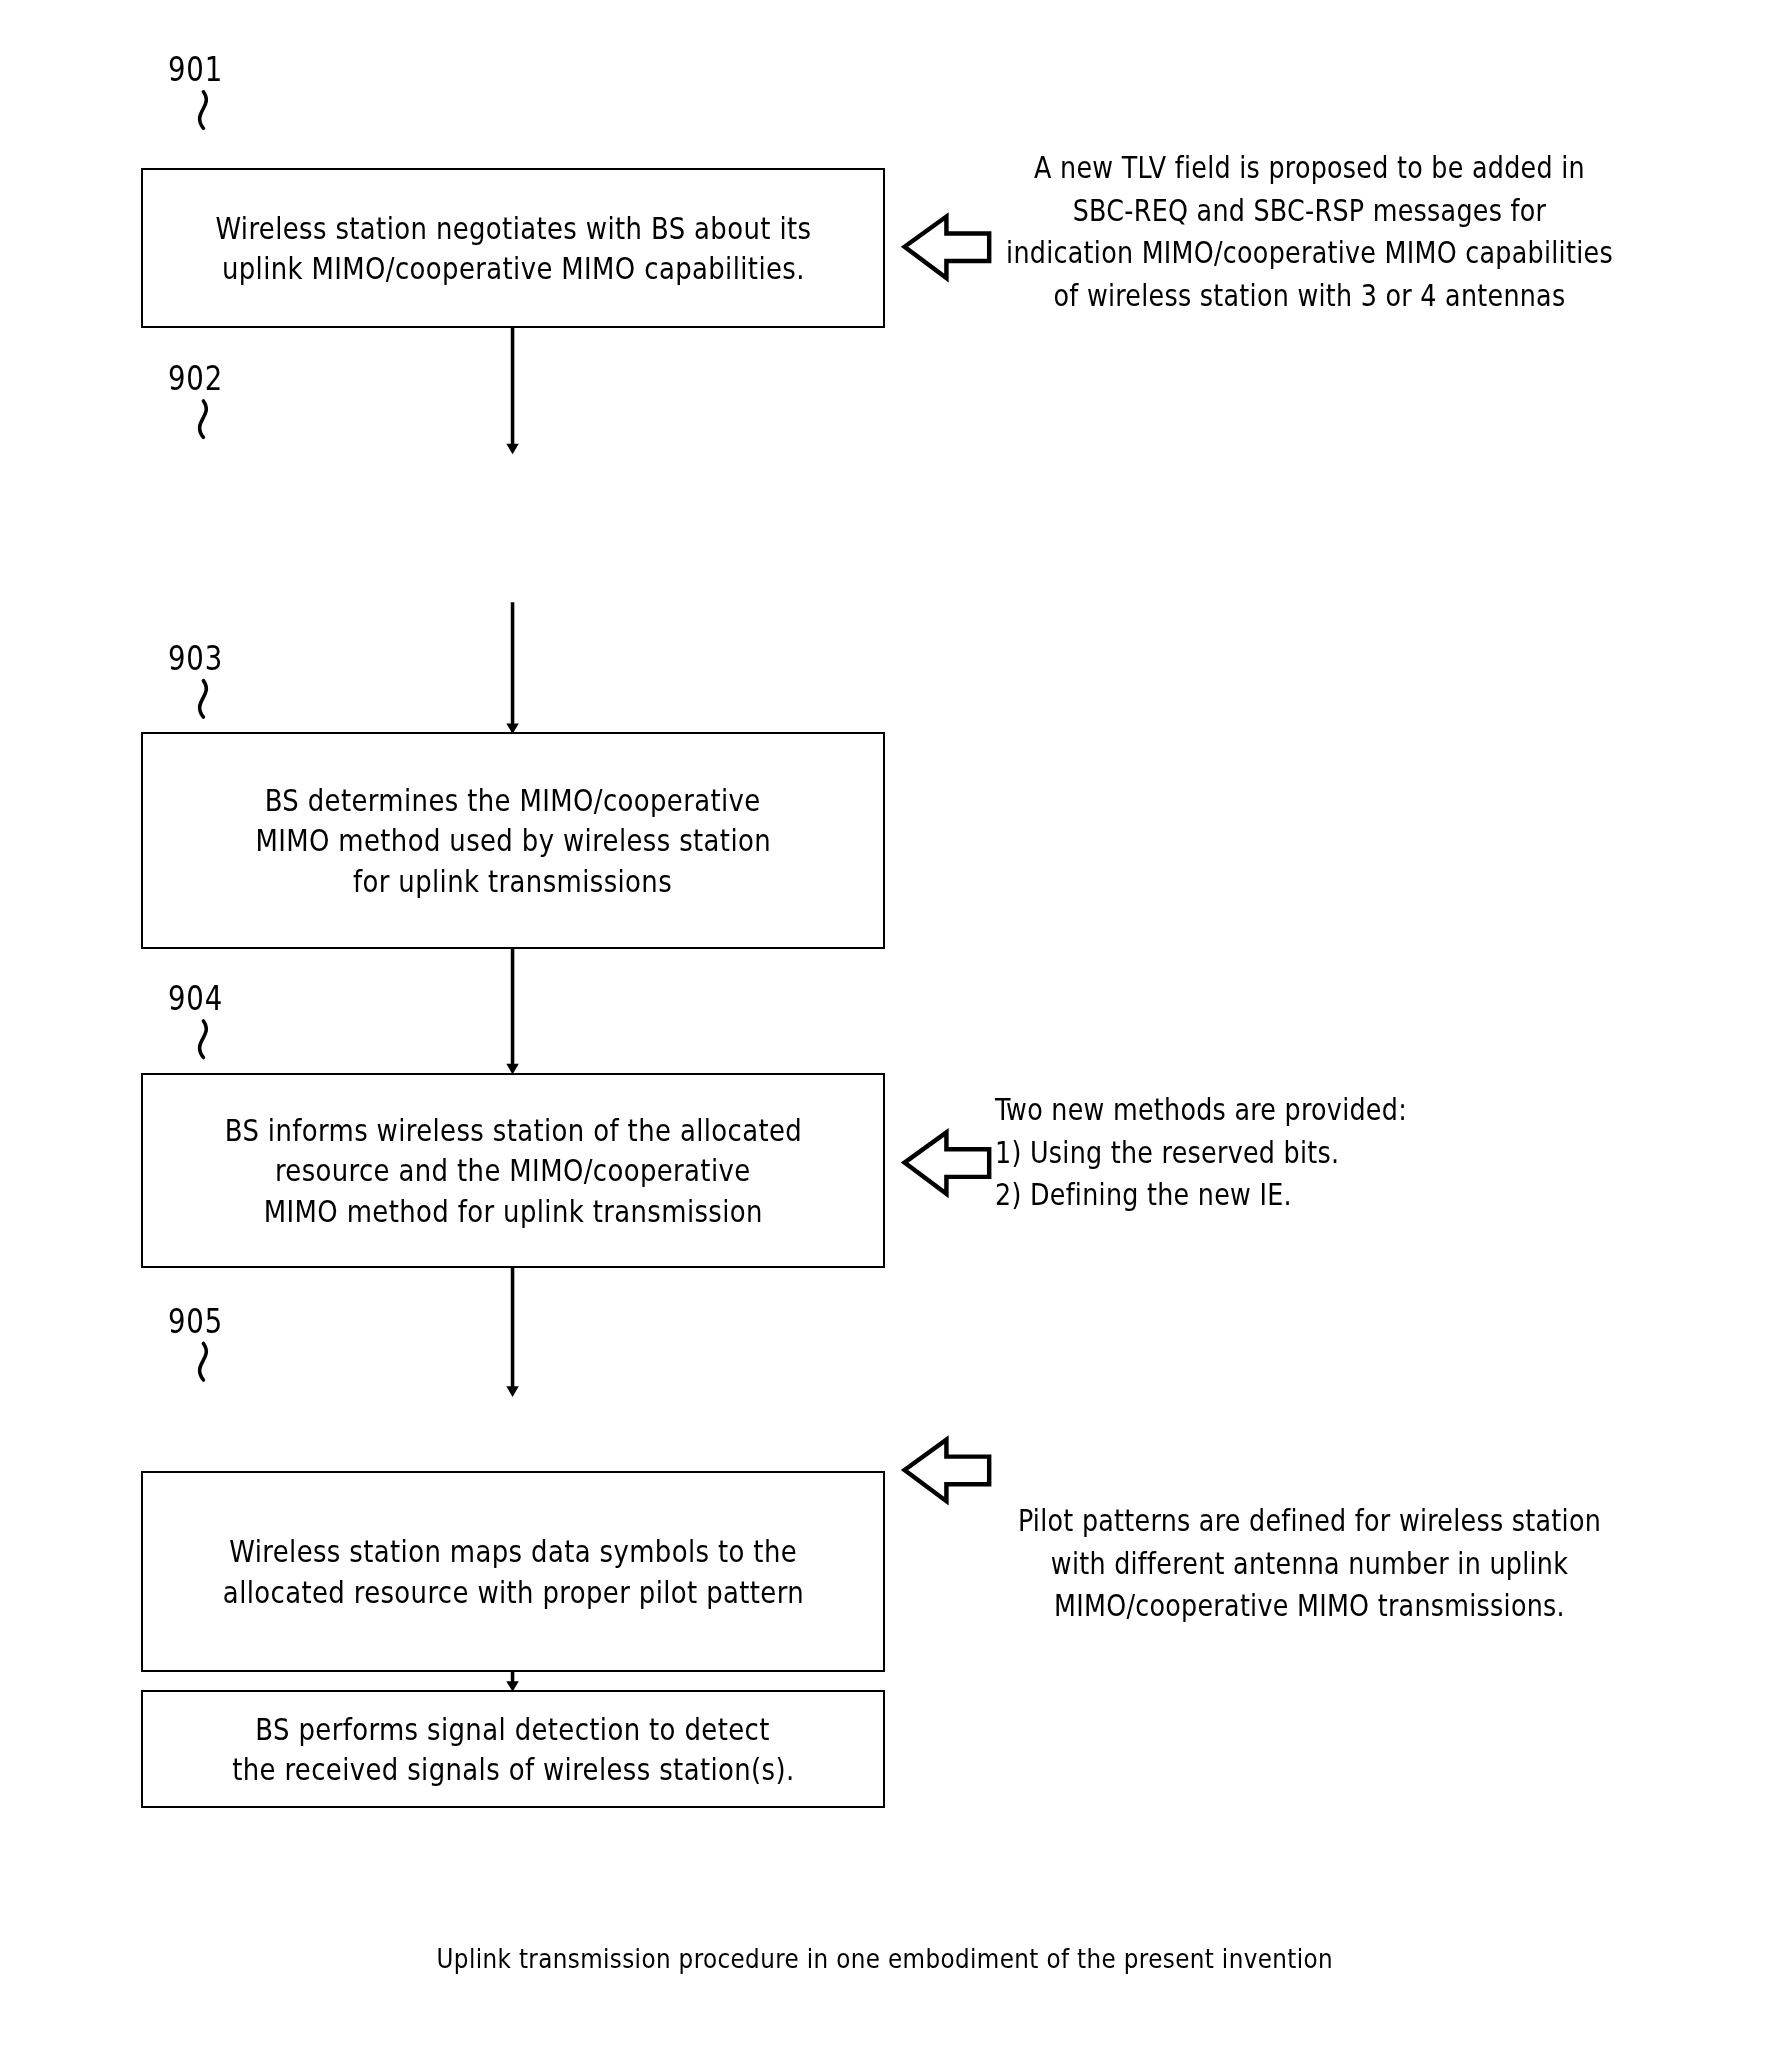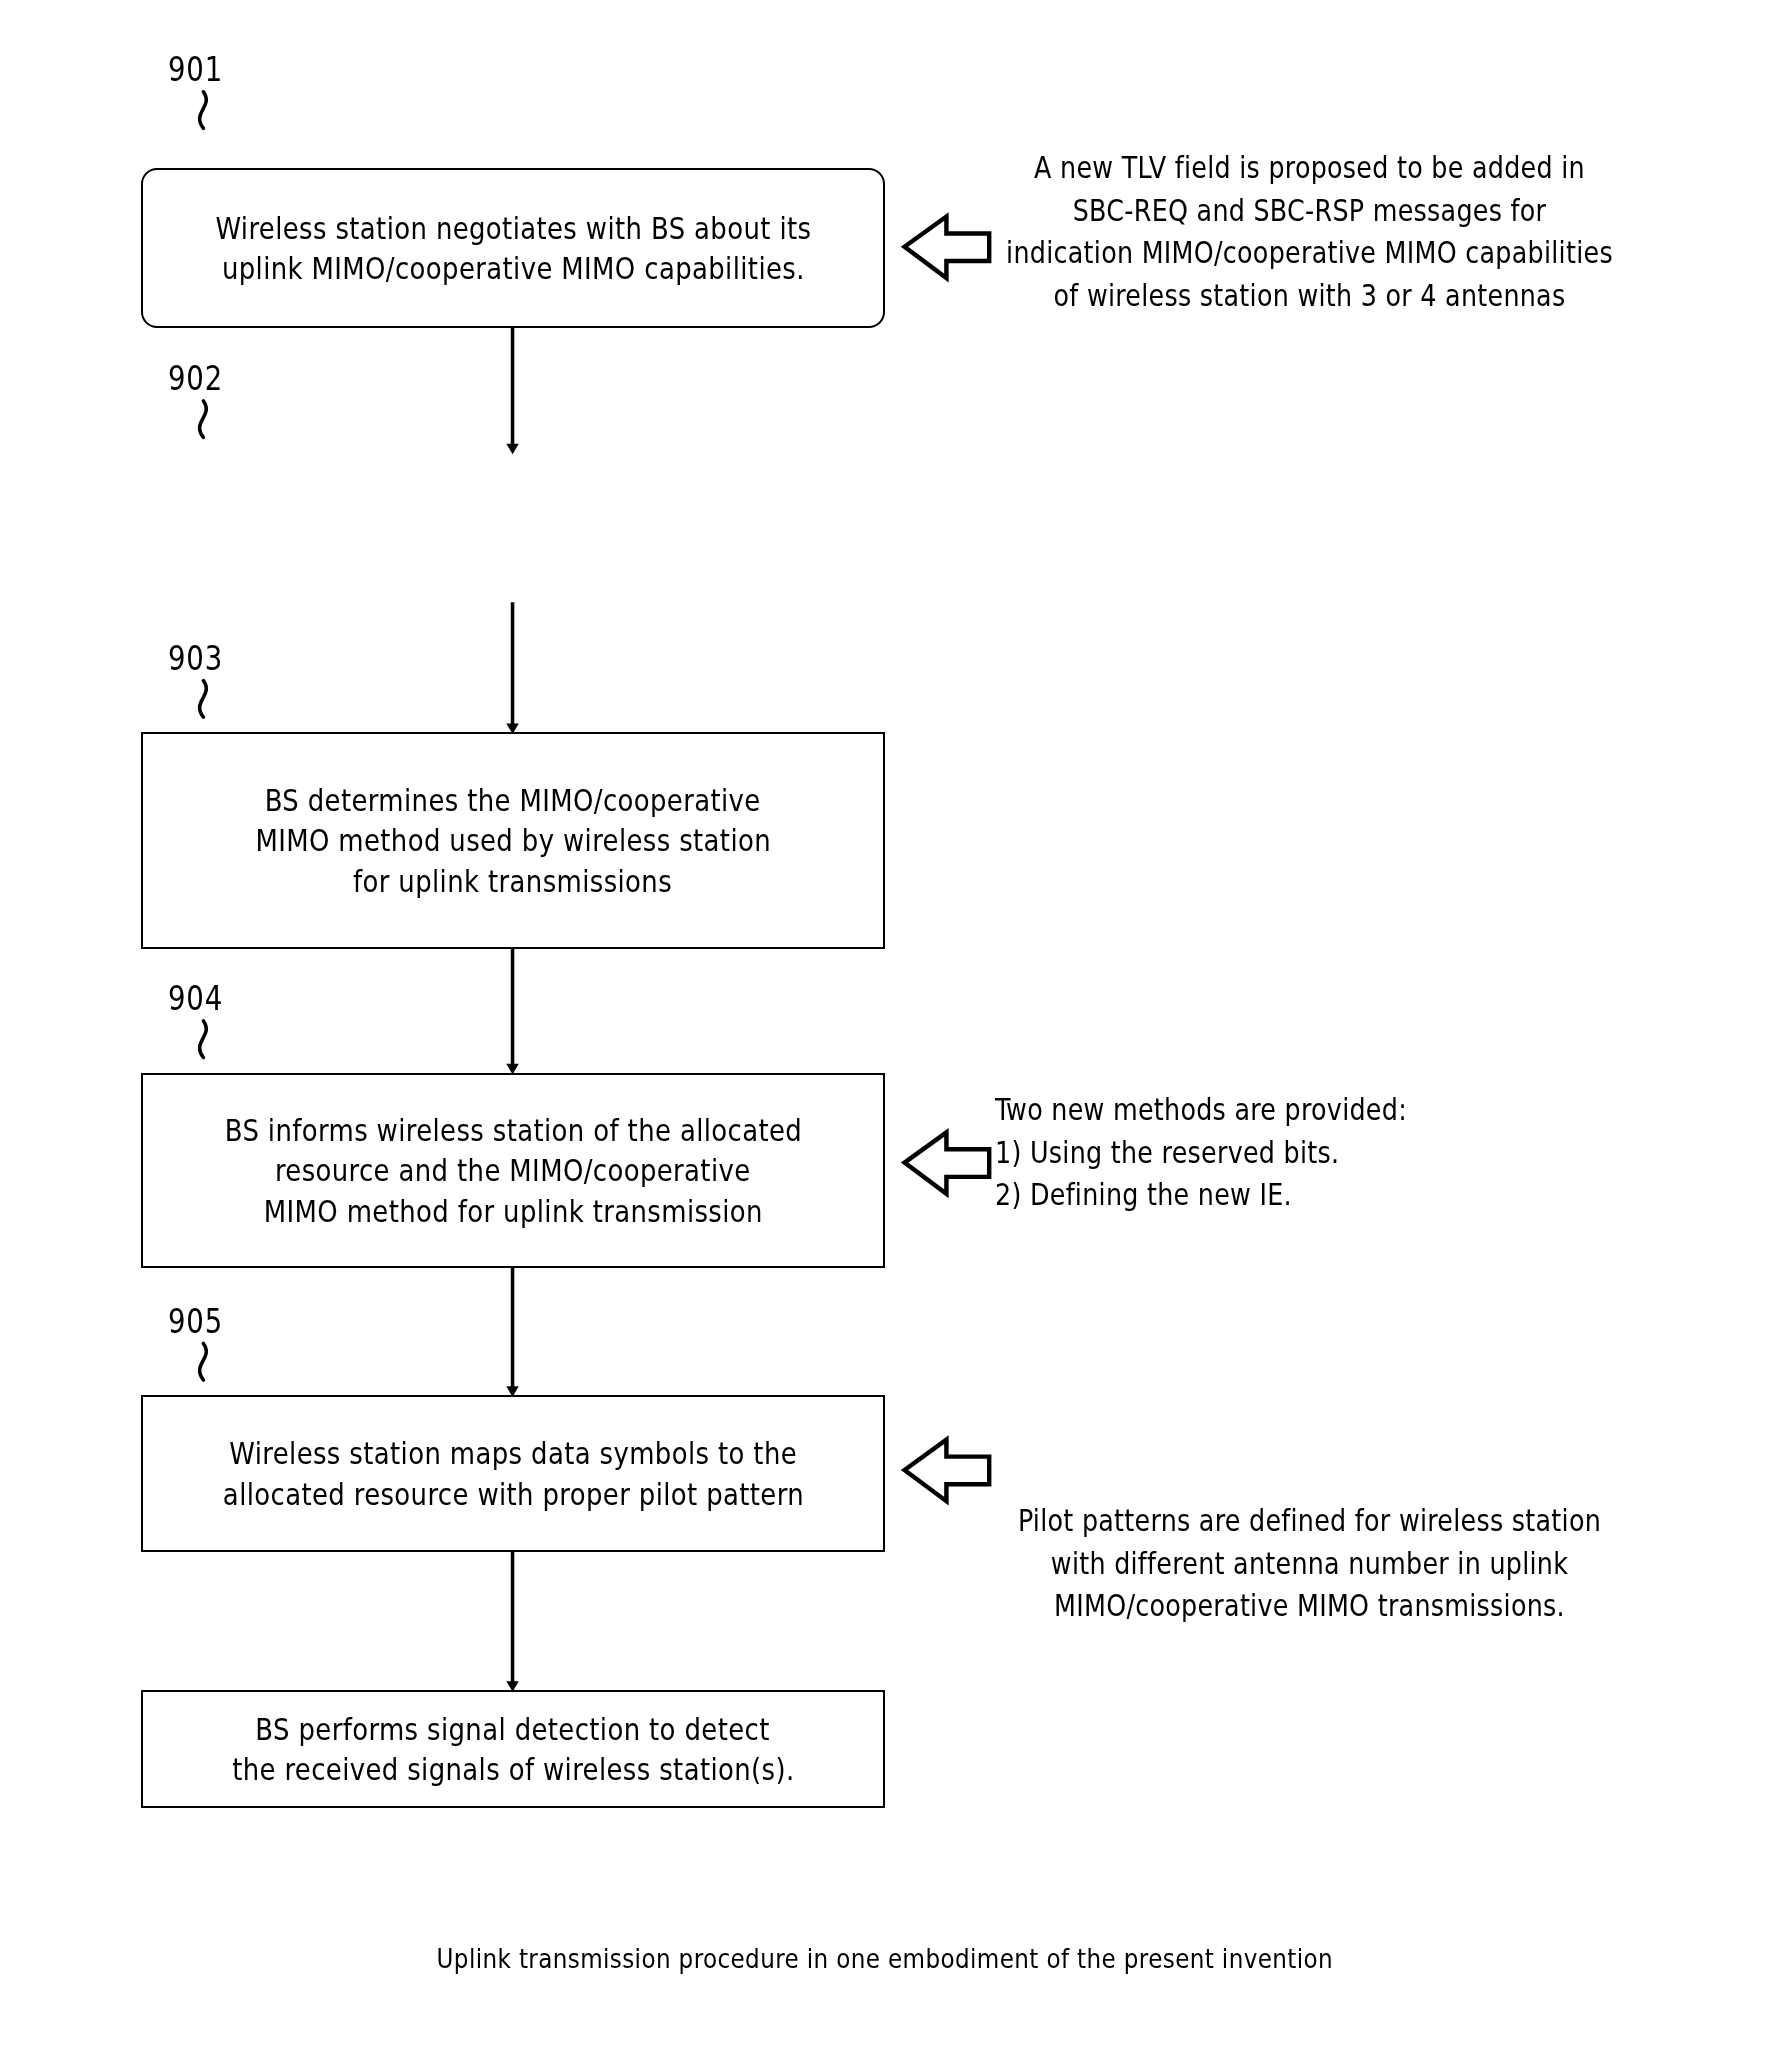--- a/index.html
+++ b/index.html
@@ -118,39 +118,39 @@
       <path d="M1015,1650 L1062,1616 L1062,1635 L1110,1635 L1110,1666 L1062,1666 L1062,1685 Z"></path>
     </g>
   </svg>
 
   <div class="step-num" style="left:168px; top:49px;">901</div>
   <div class="step-num" style="left:168px; top:358px;">902</div>
   <div class="step-num" style="left:168px; top:638px;">903</div>
   <div class="step-num" style="left:168px; top:978px;">904</div>
   <div class="step-num" style="left:168px; top:1301px;">905</div>
 
-  <div class="flow-box" style="left:141px; top:168px; width:744px; height:160px;border-radius:16px;">
+  <div class="flow-box" style="left:141px; top:168px; width:744px; height:160px;">
     <div class="line">Wireless station negotiates with BS about its</div>
     <div class="line">uplink MIMO/cooperative MIMO capabilities.</div>
   </div>
 
 
   <div class="flow-box" style="left:141px; top:732px; width:744px; height:217px;text-align:right;">
     <div class="line">BS determines the MIMO/cooperative</div>
     <div class="line">MIMO method used by wireless station</div>
     <div class="line">for uplink transmissions</div>
   </div>
 
   <div class="flow-box" style="left:141px; top:1073px; width:744px; height:195px;">
     <div class="line">BS informs wireless station of the allocated</div>
     <div class="line">resource and the MIMO/cooperative</div>
     <div class="line">MIMO method for uplink transmission</div>
   </div>
 
-  <div class="flow-box" style="left:141px; top:1395px; width:744px; height:157px;">
+  <div class="flow-box" style="left:141px; top:1471px; width:744px; height:201px;">
     <div class="line">Wireless station maps data symbols to the</div>
     <div class="line">allocated resource with proper pilot pattern</div>
   </div>
 
   <div class="flow-box" style="left:141px; top:1690px; width:744px; height:118px;">
     <div class="line">BS performs signal detection to detect</div>
     <div class="line">the received signals of wireless station(s).</div>
   </div>
 
   <div class="annot center" style="left:953px; top:147px; width:713px;">

